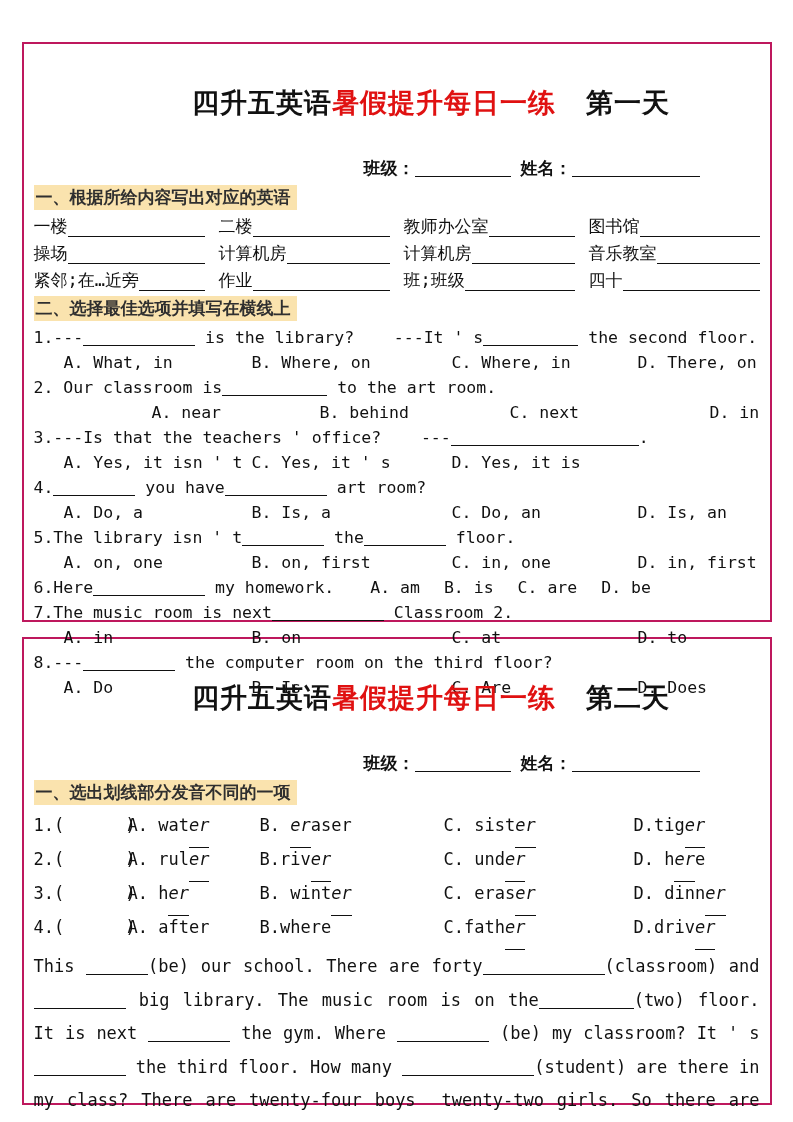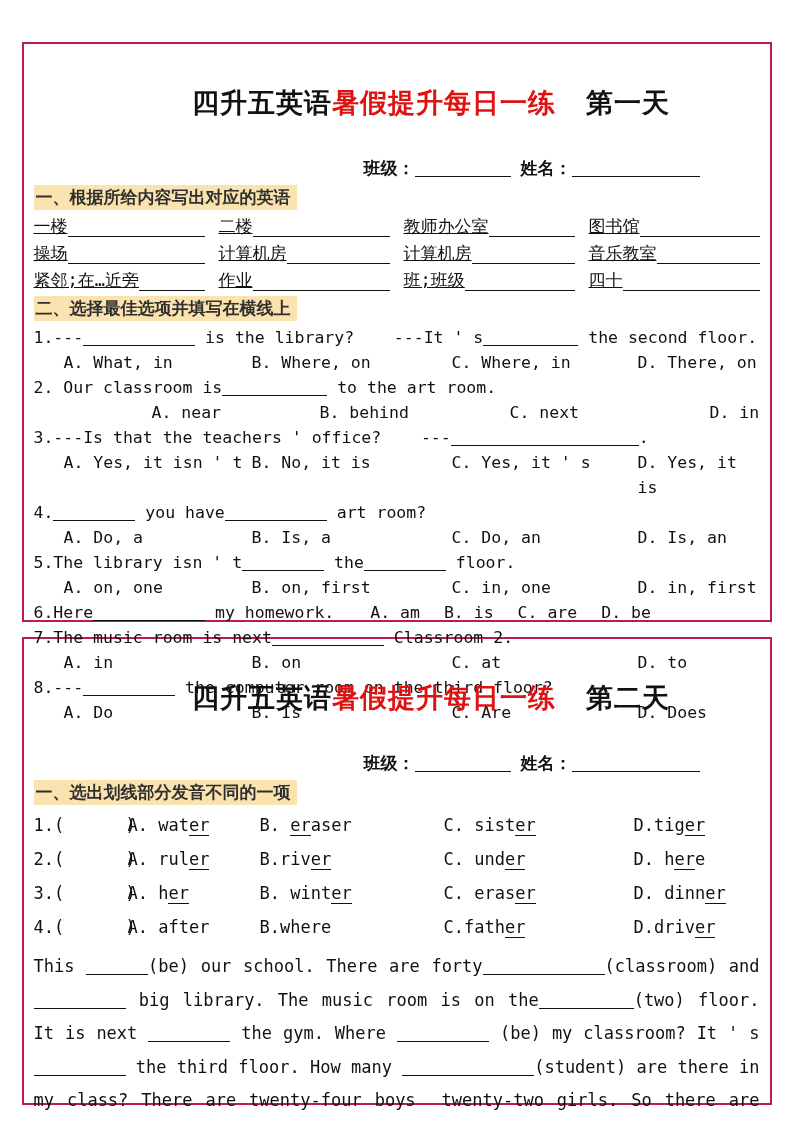--- a/index.html
+++ b/index.html
@@ -31,21 +31,21 @@
     white-space:pre;
   }
   .blank{
     display:inline-block;border-bottom:1.5px solid #111111;height:0.95em;
     vertical-align:-3px;
   }
   
   .vocab{font-size:17px;}
   .vocab-row{display:grid;grid-template-columns:1fr 1fr 1fr 1fr;column-gap:14px;
     line-height:26px;margin-bottom:1px;}
-  .vocab-cell{display:flex;align-items:flex-end;text-decoration:underline;}
+  .vocab-cell{display:flex;align-items:flex-end;}
   .vocab-term{white-space:pre;}
   .vblank{flex:1;border-bottom:1.5px solid #111111;height:1em;margin-bottom:2px;min-width:20px;}
   
   .questions{font-size:16.5px;margin-top:1px;}
   .stem{line-height:25px;}
   .rich{white-space:pre-wrap;}
   .opts{
     display:grid;grid-template-columns:188px 200px 186px 1fr;
     padding-left:30px;line-height:25px;
   }
@@ -53,21 +53,21 @@
   .q-inline{display:flex;align-items:baseline;}
   .q-inline .opts{display:flex;gap:24px;padding-left:36px;grid-template-columns:none;}
   
   .phonics{font-size:17px;margin-top:6px;}
   .phrow{
     display:grid;grid-template-columns:94px 132px 184px 190px 1fr;
     line-height:22px;margin-bottom:12px;
   }
   .plabel{white-space:pre;}
   .popt{white-space:pre;}
-  .u{border-bottom:1.5px solid #111111;padding-bottom:0;}
+  .u{border-bottom:1.5px solid #111111;padding-bottom:12px;font-style:italic;}
   
   .cloze{
     font-size:17px;line-height:33.5px;text-align:justify;margin-top:4px;
     color:#111111;
   }
 </style>
 </head>
 <body>
 
 <section class="panel" id="panel-day1">
@@ -163,21 +163,20 @@
         <span>A. near</span>
         <span>B. behind</span>
         <span>C. next</span>
         <span>D. in</span>
       </div>
     </div>
     <div class="question">
       <div class="stem rich">3.---Is that the teachers ' office?    ---<span class="blank" style="width:188px"></span>.</div>
       <div class="opts">
         <span>A. Yes, it isn ' t</span>
-        <span>B. No, it is</span>
         <span>C. Yes, it ' s</span>
         <span>D. Yes, it is</span>
       </div>
     </div>
     <div class="question">
       <div class="stem rich">4.<span class="blank" style="width:82px"></span> you have<span class="blank" style="width:102px"></span> art room?</div>
       <div class="opts">
         <span>A. Do, a</span>
         <span>B. Is, a</span>
         <span>C. Do, an</span>

